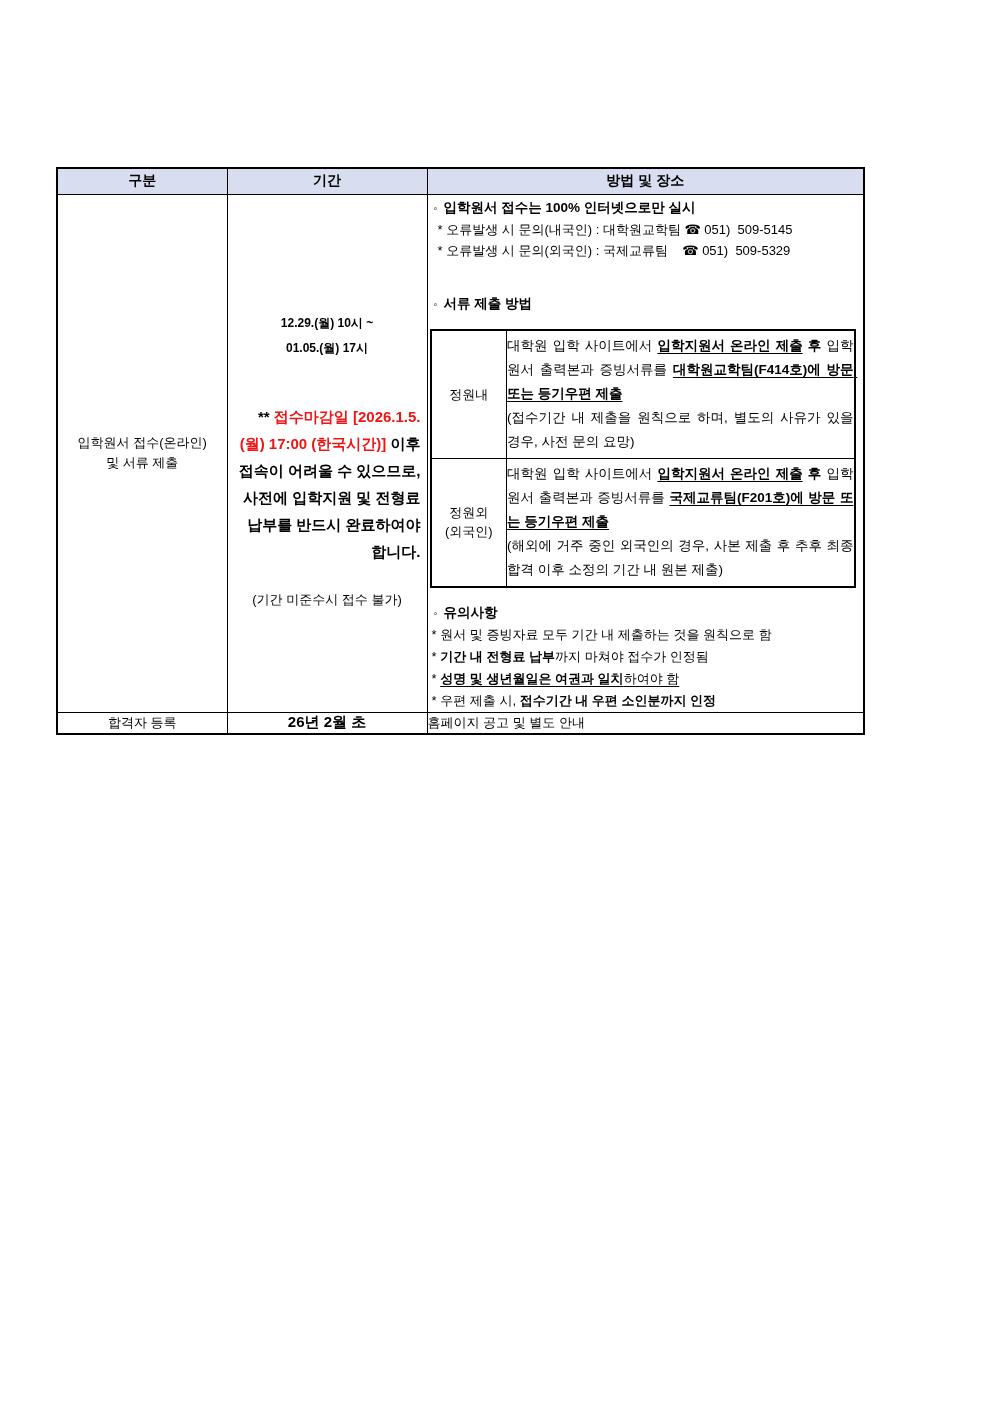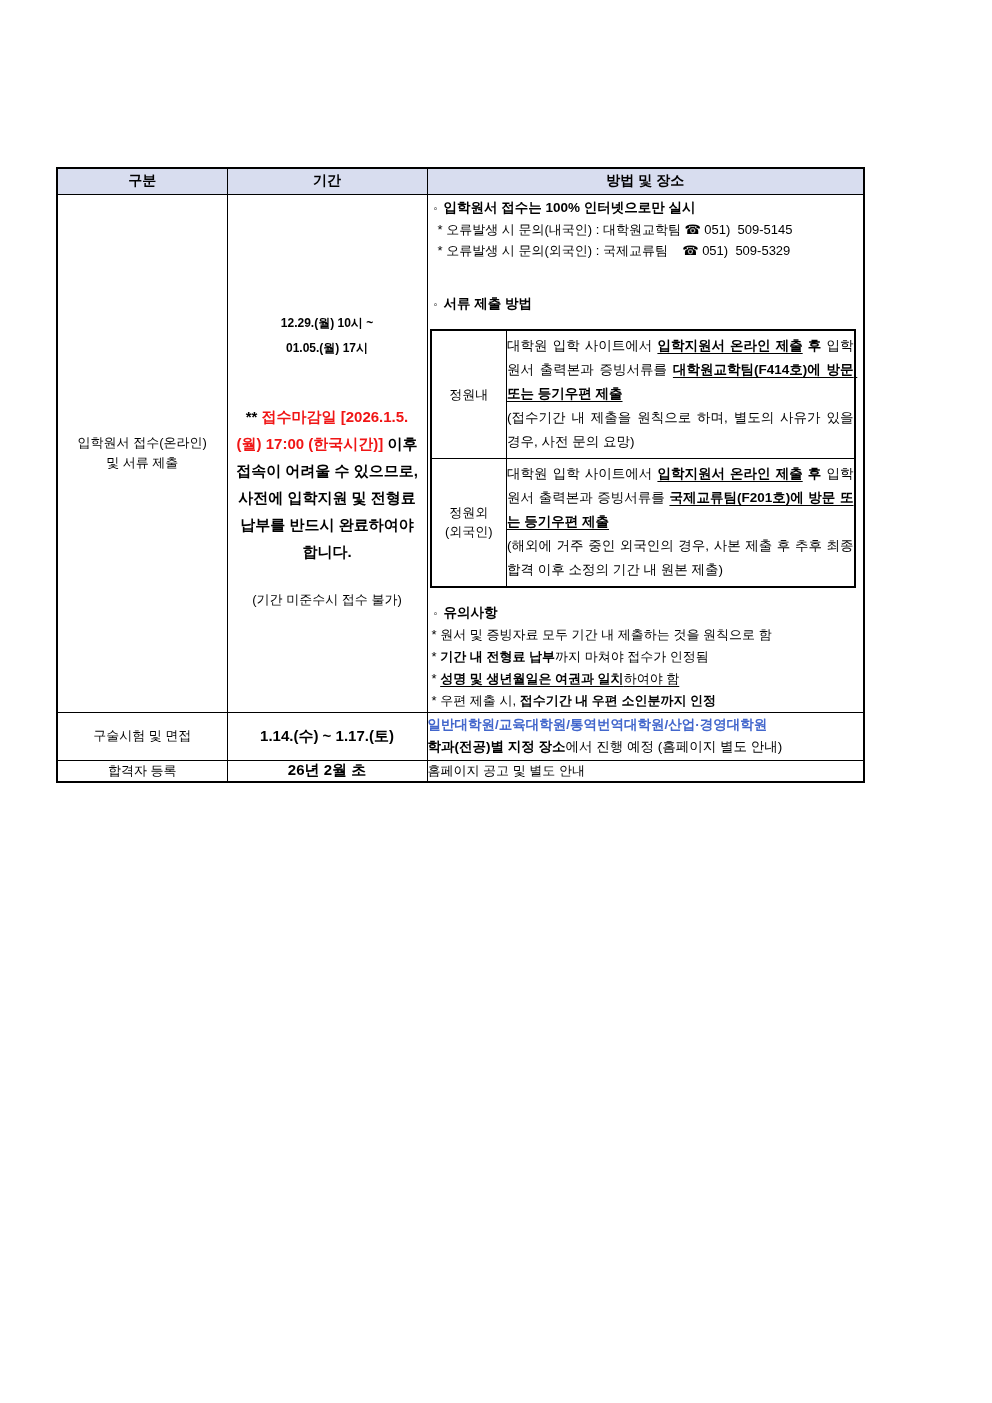--- a/index.html
+++ b/index.html
@@ -28,21 +28,21 @@
   tr.r3{height:35px;}
   tr.r4{height:20px;}
 
   td.cat{text-align:center;font-size:13px;line-height:20px;}
   td.per{text-align:center;}
   td.met{vertical-align:top;padding:5px 7px 4px 7px;font-size:13px;}
   td.met-mid{vertical-align:middle;padding:3px 7px;font-size:13px;}
 
   .per-stack{display:flex;flex-direction:column;align-items:center;margin-top:14px;}
   .date{font-size:12px;font-weight:bold;line-height:25px;}
-  .warn{margin-top:42px;font-size:15px;font-weight:bold;line-height:27px;padding:0 6px;}
+  .warn{margin-top:42px;font-size:15px;font-weight:bold;line-height:27px;padding:0 6px;text-align:right;}
   .warn .red{color:var(--red);}
   .pnote{margin-top:26px;font-size:13px;font-weight:normal;}
 
   .bullet{display:flex;align-items:baseline;font-size:13.5px;line-height:21px;margin-top:2px;}
   .bullet .marker{width:16px;text-align:center;font-size:11px;flex:0 0 16px;}
   .bullet .btitle{font-weight:bold;}
   .contact{padding-left:10px;line-height:21px;font-size:13px;}
   .gap30{height:30px;} .gap12{height:12px;} .gap10{height:10px;}
 
   table.inner{
@@ -135,28 +135,20 @@
               <span class="marker">◦</span>
               <span class="btitle">유의사항</span>
             </div>
           <div class="note pre">* 원서 및 증빙자료 모두 기간 내 제출하는 것을 원칙으로 함</div>
           <div class="note"><span class="pre">* </span><span class="b pre">기간 내 전형료 납부</span><span class="pre">까지 마쳐야 접수가 인정됨</span></div>
           <div class="note"><span class="pre">* </span><span class="u"><span class="b pre">성명 및 생년월일은 여권과 일치</span><span class="pre">하여야 함</span></span></div>
           <div class="note"><span class="pre">* 우편 제출 시, </span><span class="b pre">접수기간 내 우편 소인분까지 인정</span></div>
         </td>
       </tr>
 
-      <tr class="r2">
-        <td class="cat">구술시험 및 면접</td>
-        <td class="per"><span class="per-bold">1.14.(수) ~ 1.17.(토)</span></td>
-        <td class="met-mid">
-          <div class="m-line1">일반대학원/교육대학원/통역번역대학원/산업·경영대학원</div>
-          <div class="m-line2"><span class="b pre">학과(전공)별 지정 장소</span><span class="pre">에서 진행 예정 (홈페이지 별도 안내)</span></div>
-        </td>
-      </tr>
 
 
       <tr class="r4">
         <td class="cat">합격자 등록</td>
         <td class="per"><span class="per-bold">26년 2월 초</span></td>
         <td class="met-mid">홈페이지 공고 및 별도 안내</td>
       </tr>
     </tbody>
   </table>
 </div>

